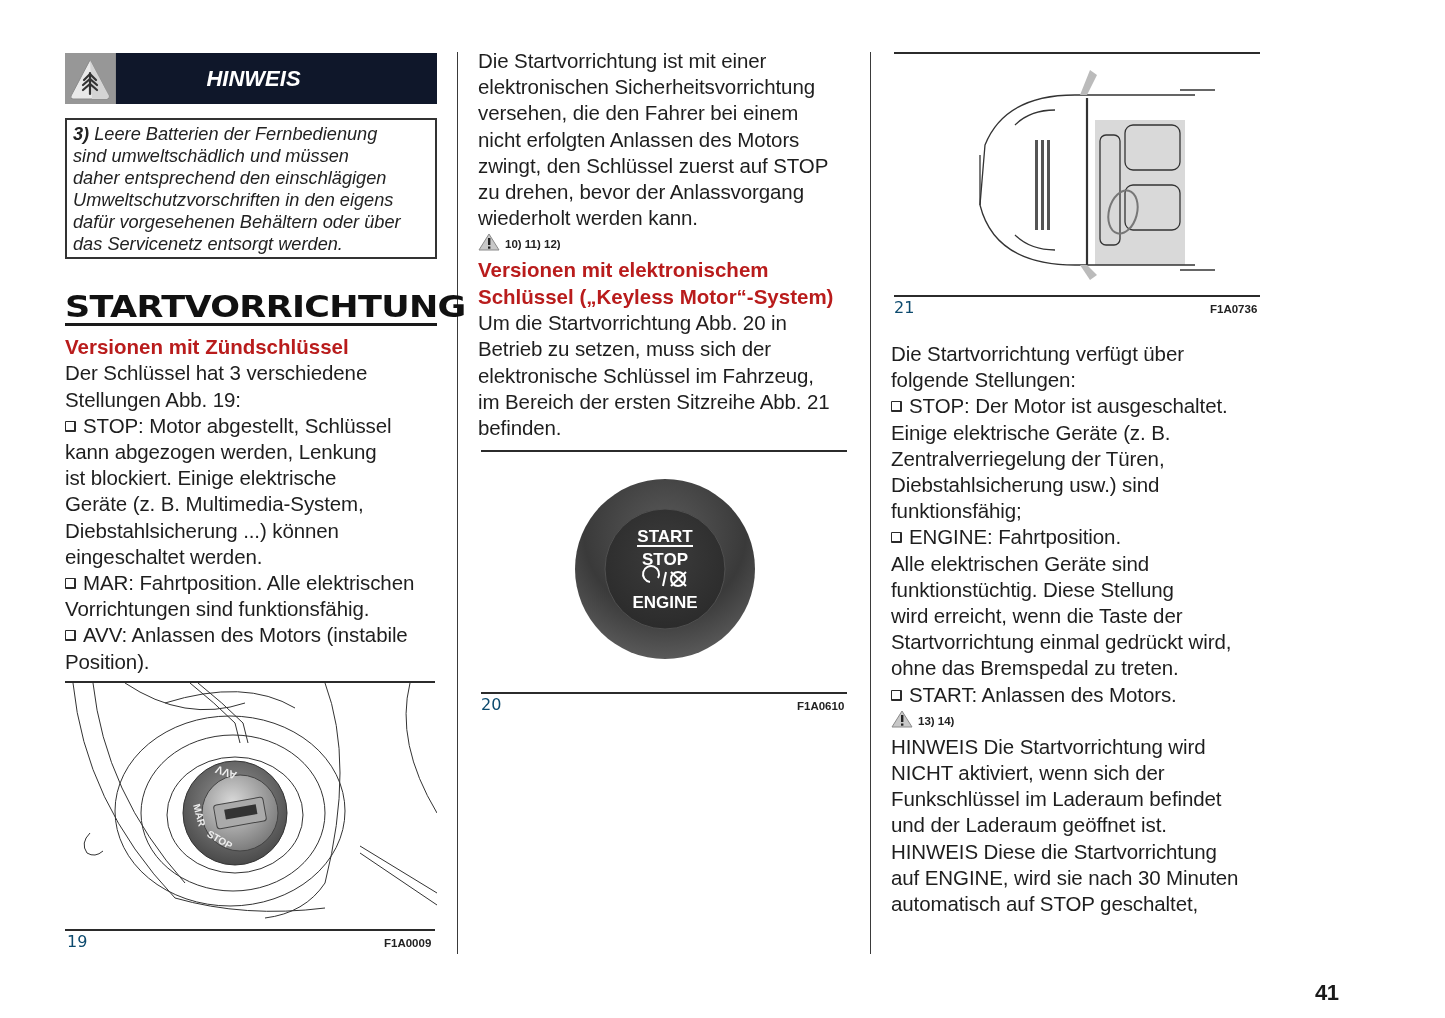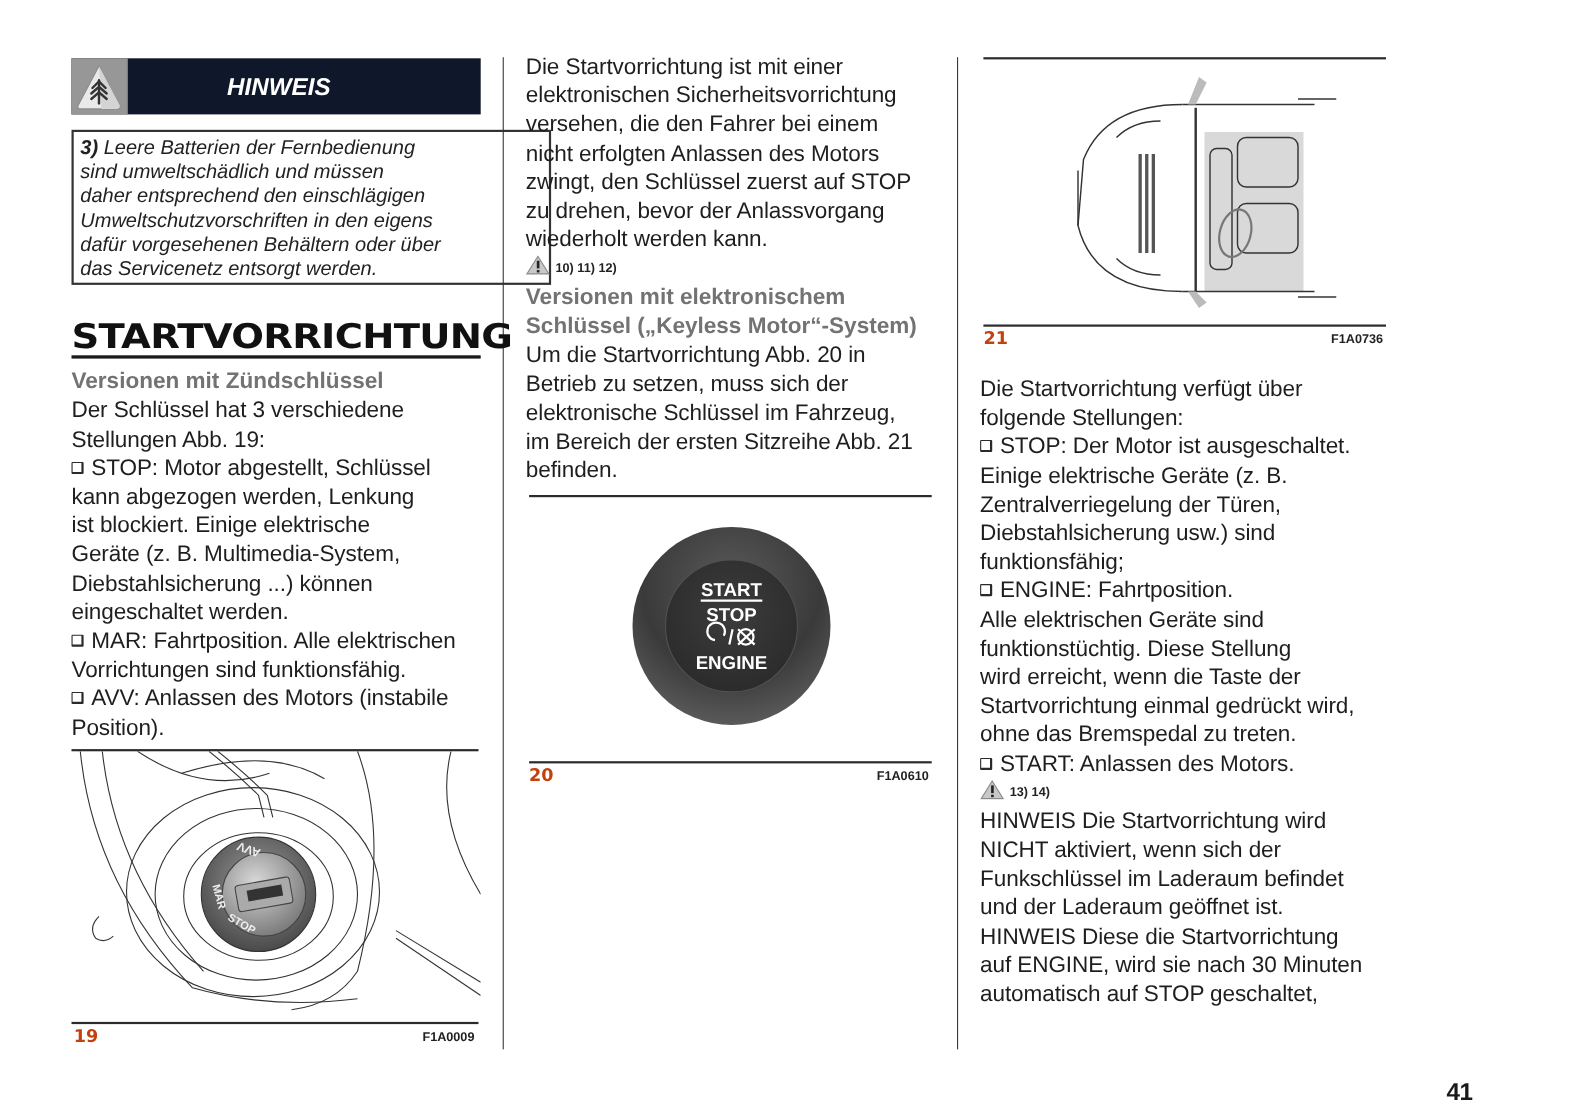--- a/index.html
+++ b/index.html
@@ -6,43 +6,43 @@
   body { width:1445px; height:1018px; position:relative; overflow:hidden;
          font-family:"Liberation Sans", sans-serif; color:#1a1a1a; }
   .col { position:absolute; top:0; }
   .col-left { left:65px; width:372px; }
   .col-mid { left:478px; width:370px; }
   .col-right { left:891px; width:370px; }
   .vrule { position:absolute; width:1px; background:#3a3a3a; top:52px; height:902px; }
 
   .body-text { font-size:20.5px; line-height:26.2px; color:#1e1e1e; letter-spacing:-0.1px; }
   .body-text p { margin:0; }
-  .sub-heading { font-size:20.5px; line-height:26.4px; font-weight:bold; color:#737373; margin:0; }
+  .sub-heading { font-size:20.5px; line-height:26.4px; font-weight:bold; color:#b91c1c; margin:0; }
   .bullet { display:inline-block; width:11px; height:11px; border:1.6px solid #2a2a2a;
             border-radius:1px; margin-right:7px; vertical-align:1px; box-sizing:border-box;
             border-right-width:2.4px; border-bottom-width:2.4px; }
 
   
   .note-header { position:absolute; left:65px; top:53px; width:372px; height:51px;
                  background:#0f172a; }
   .note-icon-cell { position:absolute; left:0; top:0; width:50px; height:51px; background:#979797;
                     border-right:1px solid #8d8d8d; }
   .note-title { position:absolute; left:0; right:0; top:13px; text-align:center;
                 font-size:22px; font-weight:bold; font-style:italic; color:#ffffff; padding-left:5px; }
-  .note-box { position:absolute; left:65px; top:118px; width:436px; height:141px; box-sizing:border-box;
+  .note-box { position:absolute; left:65px; top:118px; width:372px; height:141px; box-sizing:border-box;
               border:2px solid #333333; padding:3px 6px; font-style:italic; font-size:18.2px; line-height:22px; color:#222; }
   .note-box b { font-style:italic; }
 
   .main-title { position:absolute; left:65px; top:288px; font-family:"DejaVu Sans", sans-serif;
                 font-weight:bold; font-size:31px; letter-spacing:-0.6px; color:#111;
                 transform:scaleX(1.13); transform-origin:left center; white-space:nowrap; }
   .title-rule { position:absolute; left:65px; top:323px; width:372px; height:3px; background:#1a1a1a; }
 
   .fig-rule { position:absolute; height:1.5px; background:#2b2b2b; }
-  .fig-num { position:absolute; font-family:"DejaVu Sans", sans-serif; font-size:16px; color:#c2410c;font-weight:bold; }
+  .fig-num { position:absolute; font-family:"DejaVu Sans", sans-serif; font-size:16px; color:#0c4a6e; }
   .fig-code { position:absolute; font-size:11.5px; font-weight:bold; color:#222; }
 
   .warn-line { font-size:11.5px; font-weight:bold; color:#222; height:26px; line-height:26px; }
   .warn-line svg { vertical-align:-3px; margin-right:5px; }
 
   .page-number { position:absolute; left:1315px; top:980px; font-size:22px; font-weight:bold; color:#1a1a1a; letter-spacing:-0.5px; }
 </style>
 </head>
 <body>
 

